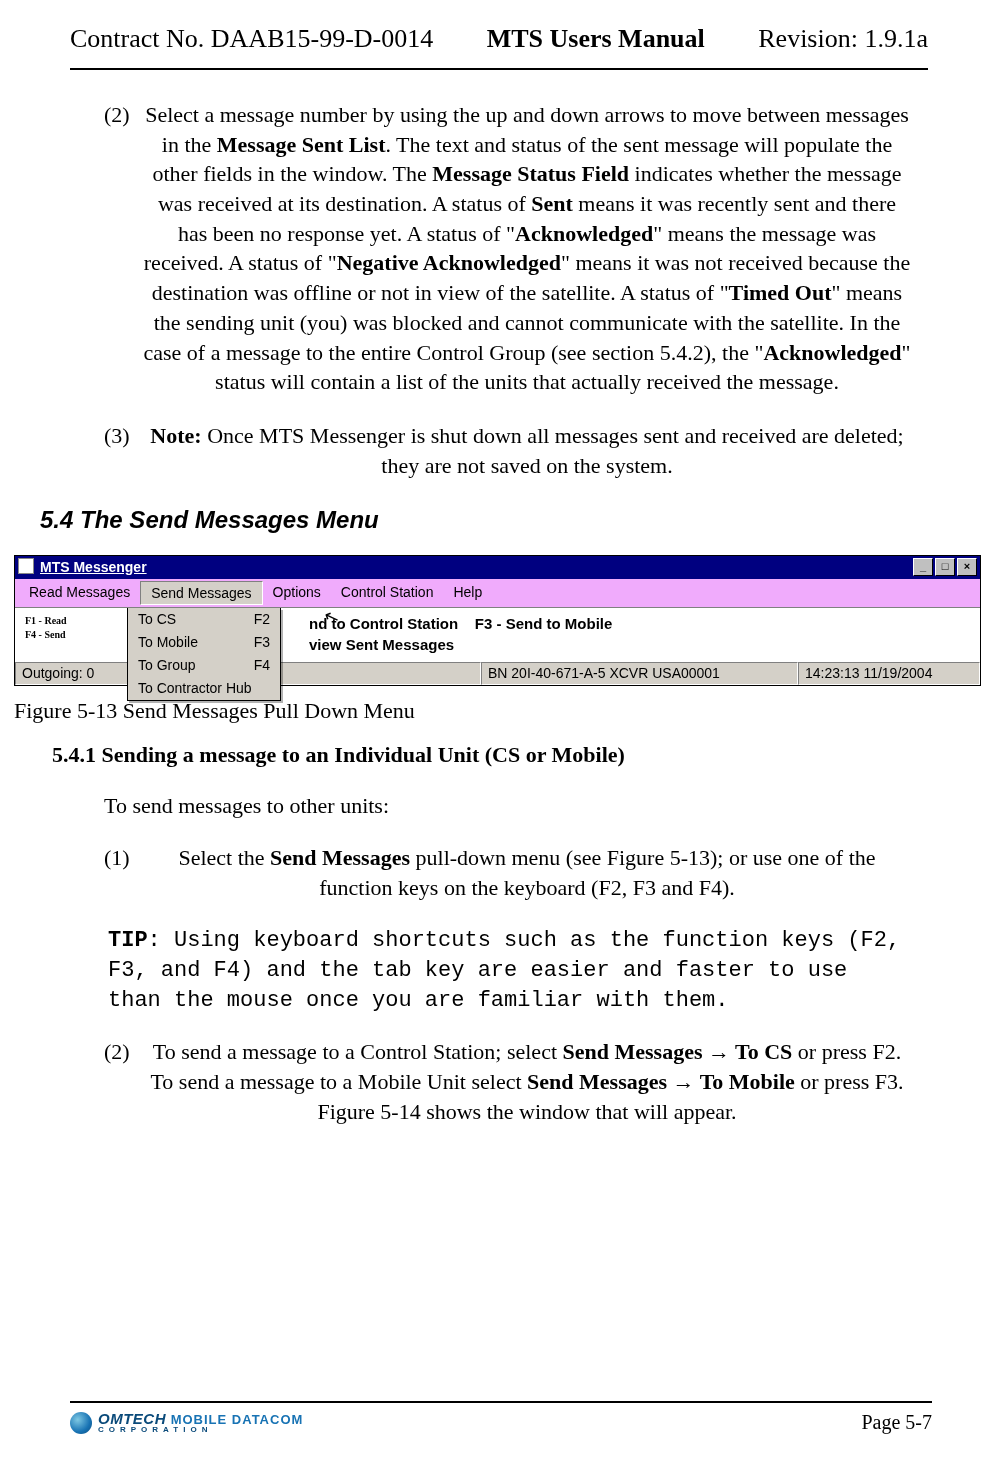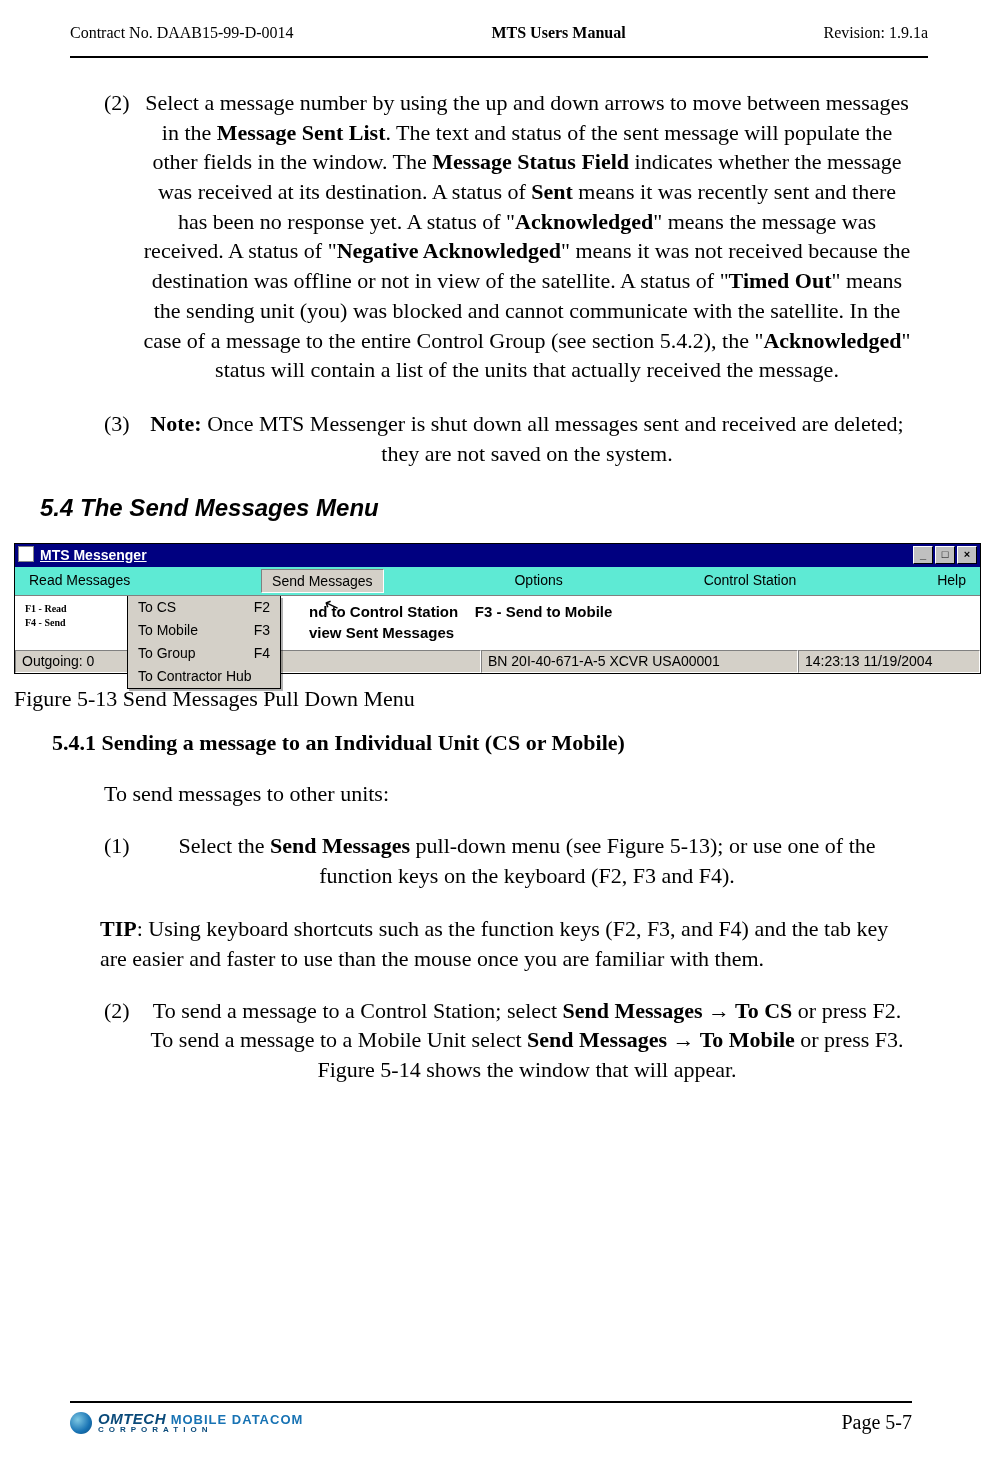--- a/index.html
+++ b/index.html
@@ -9,21 +9,21 @@
     height: 1460px;
     position: relative;
     font-family: "Times New Roman", Times, serif;
     color: #000;
     box-sizing: border-box;
   }
   .page-header {
     display: flex;
     justify-content: space-between;
     padding: 24px 70px 8px 70px;
-    font-size: 16px;
+    font-size: 26px;
   }
   .page-header .center { font-weight: bold; }
   .hr-top {
     margin: 6px 70px 0 70px;
     border: none;
     border-top: 2px solid #000;
   }
   .content {
     padding: 30px 86px 0 86px;
     font-size: 22px;
@@ -80,26 +80,25 @@
   .winbtns { display: flex; gap: 2px; }
   .winbtn {
     width: 18px; height: 16px; background: #c0c0c0;
     border: 1px solid #000;
     border-top-color: #fff; border-left-color: #fff;
     font-size: 11px; line-height: 14px; text-align: center;
     color: #000;
     font-family: Arial, sans-serif;
   }
   .menubar {
-    background: #5eead4;
+    background: #f0abfc;
     display: flex;
     padding: 2px 4px;
     font-size: 14px;
     border-bottom: 1px solid #808080;
-    justify-content: space-between;
   }
   .menubar .mi { padding: 2px 10px; }
   .menubar .mi.active {
     border: 1px solid #808080;
     border-bottom-color: #fff; border-right-color: #fff;
     background: #d4d0c8;
   }
   .mainarea {
     display: flex;
     background: #fff;
@@ -168,27 +167,28 @@
   }
   .subheading {
     font-weight: bold;
     font-size: 22px;
     margin: 0 0 22px -34px;
   }
   .para-indent {
     margin: 0 0 22px 18px;
   }
   .tip-para {
-    margin: 0 0 22px 14px;
+    margin: 0 0 22px 22px;
+    font-family: Liberation Mono, monospace;
   }
   .footer {
     position: absolute;
     bottom: 26px;
     left: 70px;
-    right: 86px;
+    right: 66px;
   }
   .hr-bottom {
     border: none;
     border-top: 2px solid #000;
     margin: 0 0 8px 0;
   }
   .footer-row {
     display: flex;
     justify-content: space-between;
     align-items: center;

